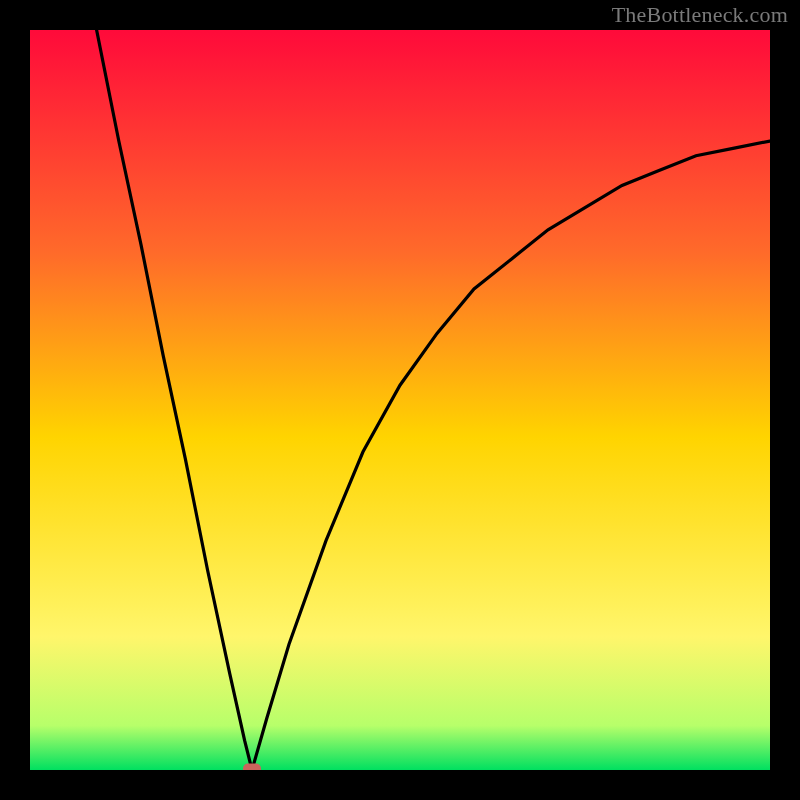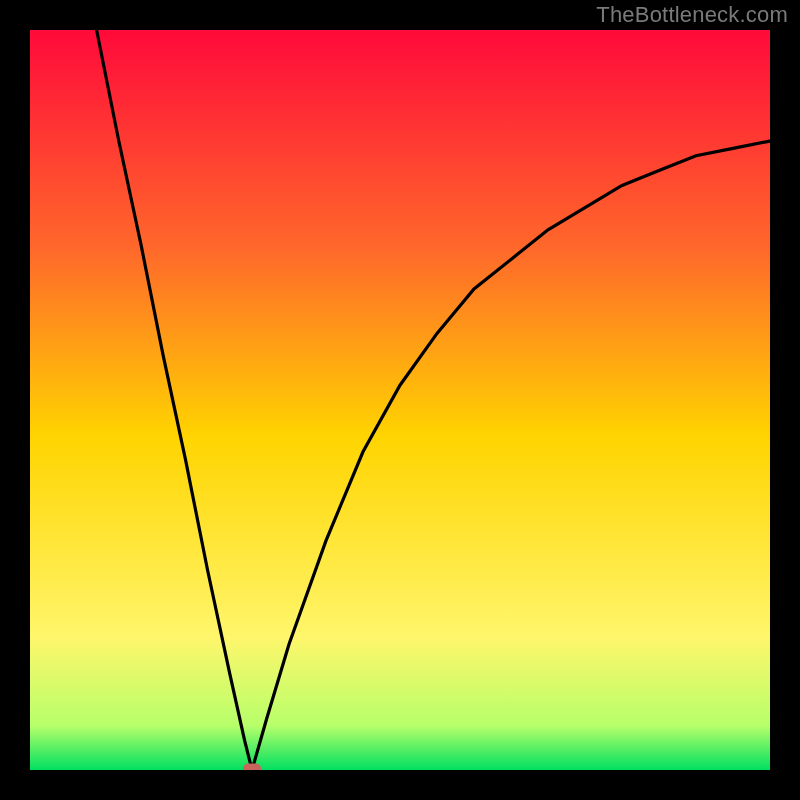--- a/index.html
+++ b/index.html
@@ -9,20 +9,21 @@
     height: 800px;
     background: #000;
     overflow: hidden;
     font-family: Arial, Helvetica, sans-serif;
   }
   .outer {
     position: relative;
     width: 800px;
     height: 800px;
     background: #000;
+    font-family: Liberation Serif, serif;
   }
   .watermark {
     position: absolute;
     top: 2px;
     right: 12px;
     color: #7a7a7a;
     font-size: 22px;
     font-weight: 500;
     letter-spacing: 0.2px;
     z-index: 10;

